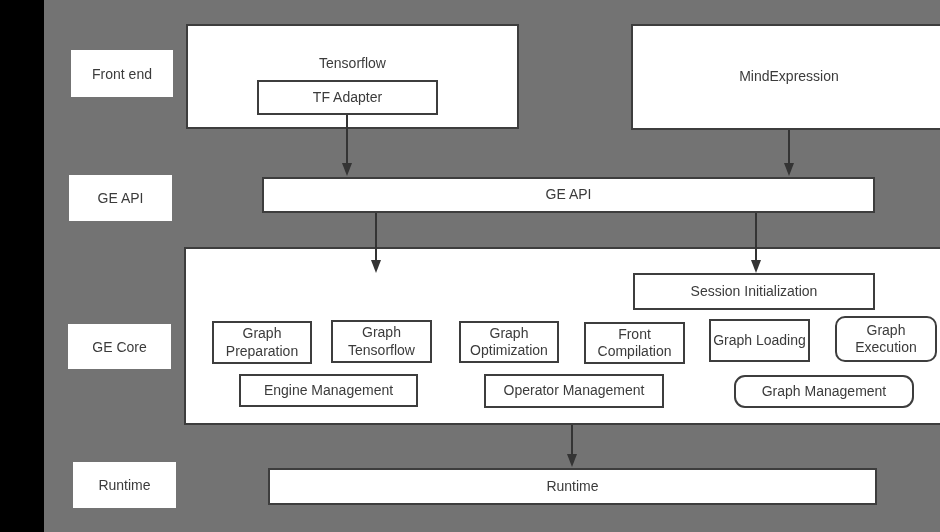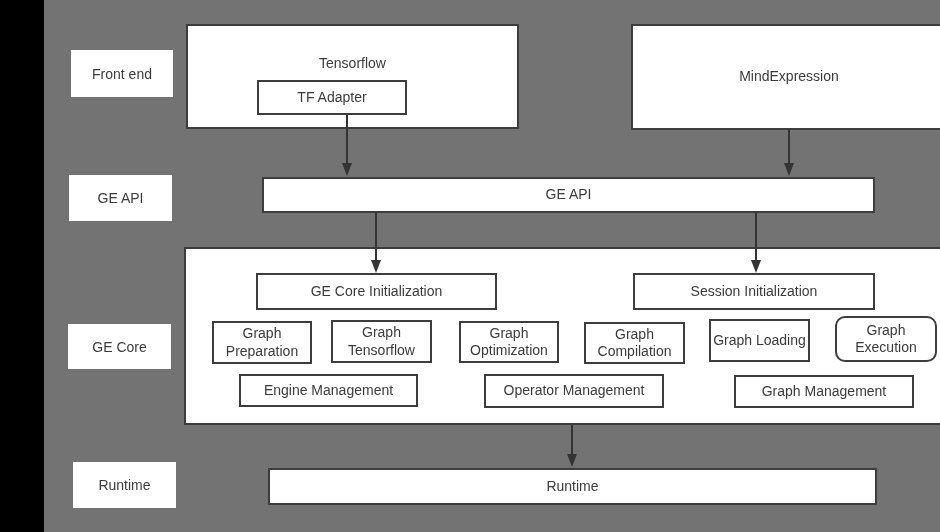--- a/index.html
+++ b/index.html
@@ -73,40 +73,39 @@
 <div class="canvas">
 
   <div class="plain-label" style="left:27px; top:50px; width:102px; height:47px;">Front end</div>
   <div class="plain-label" style="left:25px; top:175px; width:103px; height:46px;">GE API</div>
   <div class="plain-label" style="left:24px; top:324px; width:103px; height:45px;">GE Core</div>
   <div class="plain-label" style="left:29px; top:462px; width:103px; height:46px;">Runtime</div>
 
   <div class="box container-box" style="left:142px; top:24px; width:333px; height:105px;">
     <span class="tf-title">Tensorflow</span>
   </div>
-  <div class="box" style="left:213px; top:80px; width:150px; height:35px;">TF Adapter</div>
+  <div class="box" style="left:213px; top:80px; width:181px; height:35px;">TF Adapter</div>
   <div class="box" style="left:587px; top:24px; width:316px; height:106px;">MindExpression</div>
 
   <div class="box" style="left:218px; top:177px; width:613px; height:36px;">GE API</div>
 
   <div class="box container-box" style="left:140px; top:247px; width:778px; height:178px;"></div>
 
-  <div class="box" style="left:212px; top:273px; width:241px; height:37px;">GE Core Initialization</div>
   <div class="box" style="left:589px; top:273px; width:242px; height:37px;">Session Initialization</div>
 
   <div class="box" style="left:168px; top:321px; width:100px; height:43px;">Graph Preparation</div>
   <div class="box" style="left:287px; top:320px; width:101px; height:43px;">Graph Tensorflow</div>
   <div class="box" style="left:415px; top:321px; width:100px; height:42px;text-align:center;">Graph Optimization</div>
-  <div class="box" style="left:540px; top:322px; width:101px; height:42px;">Graph Compilation</div>
+  <div class="box" style="left:540px; top:322px; width:101px; height:42px;">Front Compilation</div>
   <div class="box" style="left:665px; top:319px; width:101px; height:43px;">Graph Loading</div>
   <div class="box" style="left:791px; top:316px; width:102px; height:46px;border-radius:10px;">Graph Execution</div>
 
   <div class="box" style="left:195px; top:374px; width:179px; height:33px;text-align:center;">Engine Management</div>
   <div class="box" style="left:440px; top:374px; width:180px; height:34px;">Operator Management</div>
-  <div class="box" style="left:690px; top:375px; width:180px; height:33px;">Graph Management</div>
+  <div class="box" style="left:690px; top:375px; width:180px; height:33px;border-radius:11px;">Graph Management</div>
 
   <div class="box" style="left:224px; top:468px; width:609px; height:37px;">Runtime</div>
 
   <div class="arrow" style="left:302px; top:115px; height:48px;"></div>
   <div class="arrow" style="left:744px; top:130px; height:33px;"></div>
   <div class="arrow" style="left:331px; top:213px; height:47px;"></div>
   <div class="arrow" style="left:711px; top:213px; height:47px;"></div>
   <div class="arrow" style="left:527px; top:425px; height:29px;"></div>
 
 </div>

